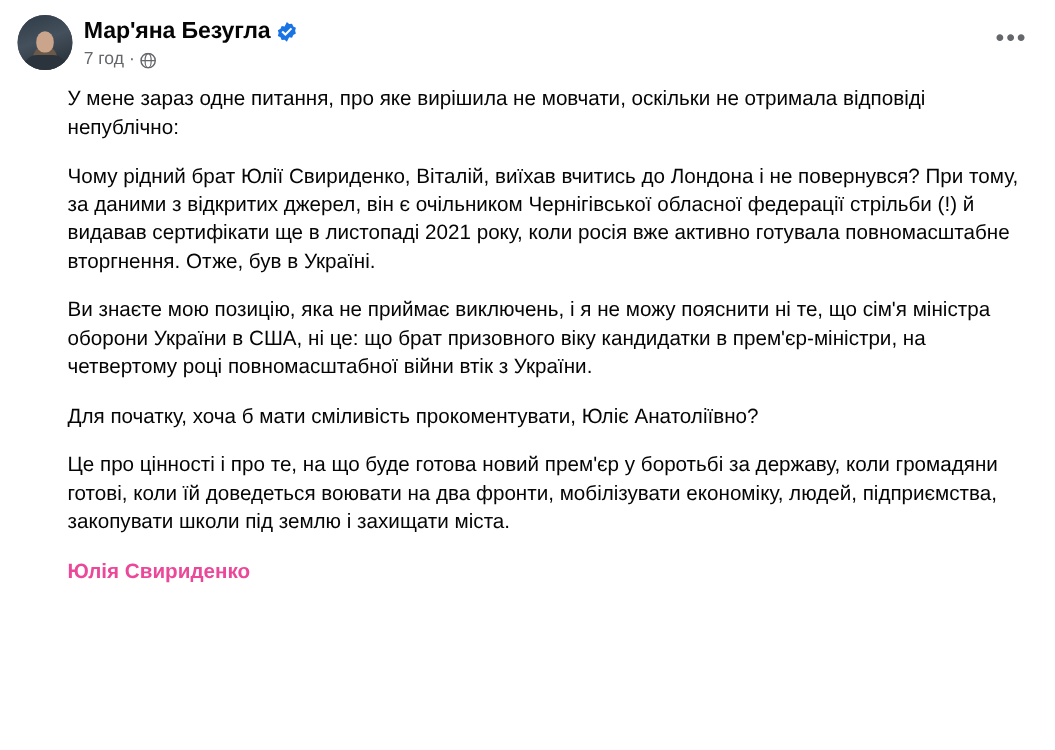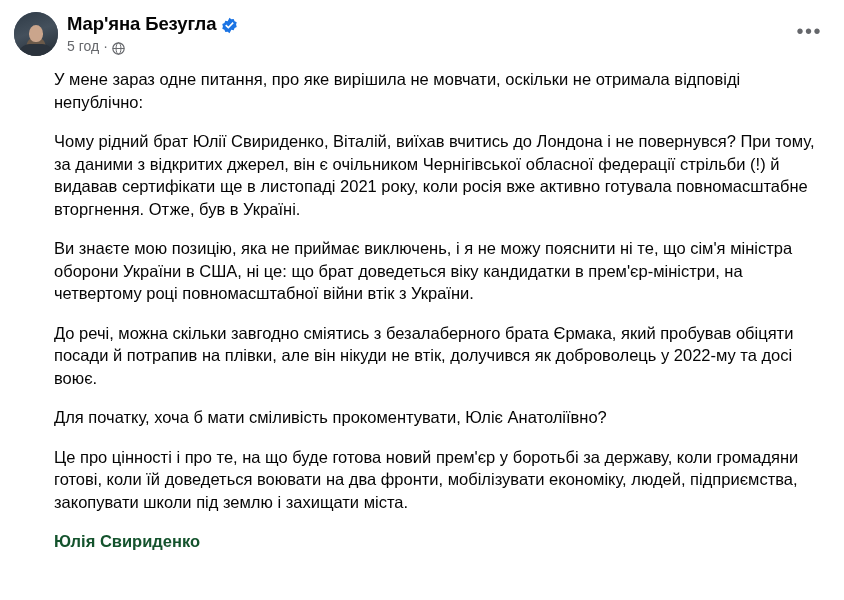--- a/index.html
+++ b/index.html
@@ -122,21 +122,21 @@
     color: #050505;
     margin-left: 40px;
   }
   .post-body p {
     margin: 0 0 17px 0;
   }
   .post-body p:last-child {
     margin-bottom: 0;
   }
   .mention {
-    color: #14532d;
+    color: #ec4899;
     font-weight: bold;
     cursor: pointer;
   }
   .tail-line {
     margin-top: 1px;
   }
 </style>
 </head>
 <body>
 
@@ -154,40 +154,39 @@
       <div class="name-row">
         <span class="author-name">Мар'яна Безугла</span>
         <span class="verified">
           <svg viewBox="0 0 16 16" width="17" height="17" aria-hidden="true">
             <path fill="#1b74e4" d="M8 0.6l1.7 1.5 2.2-0.3 0.9 2.1 2 1-0.6 2.2 0.6 2.2-2 1-0.9 2.1-2.2-0.3L8 15.4l-1.7-1.5-2.2 0.3-0.9-2.1-2-1L1.8 8.9 1.2 6.7l2-1 0.9-2.1 2.2 0.3z"></path>
             <path fill="#ffffff" d="M6.9 11.1L3.9 8.2l1.1-1.1 1.9 1.8 4-4.1 1.1 1.1z"></path>
           </svg>
         </span>
       </div>
       <div class="meta-row">
-        <span>5 год</span>
+        <span>7 год</span>
         <span class="meta-sep">·</span>
         <span class="globe-icon">
           <svg viewBox="0 0 16 16" width="13" height="13" aria-hidden="true">
             <circle cx="8" cy="8" r="7" fill="none" stroke="#65676b" stroke-width="1.4"></circle>
             <ellipse cx="8" cy="8" rx="3" ry="7" fill="none" stroke="#65676b" stroke-width="1.2"></ellipse>
             <line x1="1" y1="8" x2="15" y2="8" stroke="#65676b" stroke-width="1.2"></line>
           </svg>
         </span>
       </div>
     </div>
 
     <div class="more-btn">•••</div>
   </div>
 
   <div class="post-body">
     <p>У мене зараз одне питання, про яке вирішила не мовчати, оскільки не отримала відповіді непублічно:</p>
     <p>Чому рідний брат Юлії Свириденко, Віталій, виїхав вчитись до Лондона і не повернувся? При тому, за даними з відкритих джерел, він є очільником Чернігівської обласної федерації стрільби (!) й видавав сертифікати ще в листопаді 2021 року, коли росія вже активно готувала повномасштабне вторгнення. Отже, був в Україні.</p>
-    <p>Ви знаєте мою позицію, яка не приймає виключень, і я не можу пояснити ні те, що сім'я міністра оборони України в США, ні це: що брат доведеться віку кандидатки в прем'єр-міністри, на четвертому році повномасштабної війни втік з України.</p>
-    <p>До речі, можна скільки завгодно сміятись з безалаберного брата Єрмака, який пробував обіцяти посади й потрапив на плівки, але він нікуди не втік, долучився як доброволець у 2022-му та досі воює.</p>
+    <p>Ви знаєте мою позицію, яка не приймає виключень, і я не можу пояснити ні те, що сім'я міністра оборони України в США, ні це: що брат призовного віку кандидатки в прем'єр-міністри, на четвертому році повномасштабної війни втік з України.</p>
     <p>Для початку, хоча б мати сміливість прокоментувати, Юліє Анатоліївно?</p>
     <p>Це про цінності і про те, на що буде готова новий прем'єр у боротьбі за державу, коли громадяни готові, коли їй доведеться воювати на два фронти, мобілізувати економіку, людей, підприємства, закопувати школи під землю і захищати міста.</p>
     <div class="tail-line">
       <span class="mention">Юлія Свириденко</span>
     </div>
   </div>
 
 </div>
 
 </body></html>

